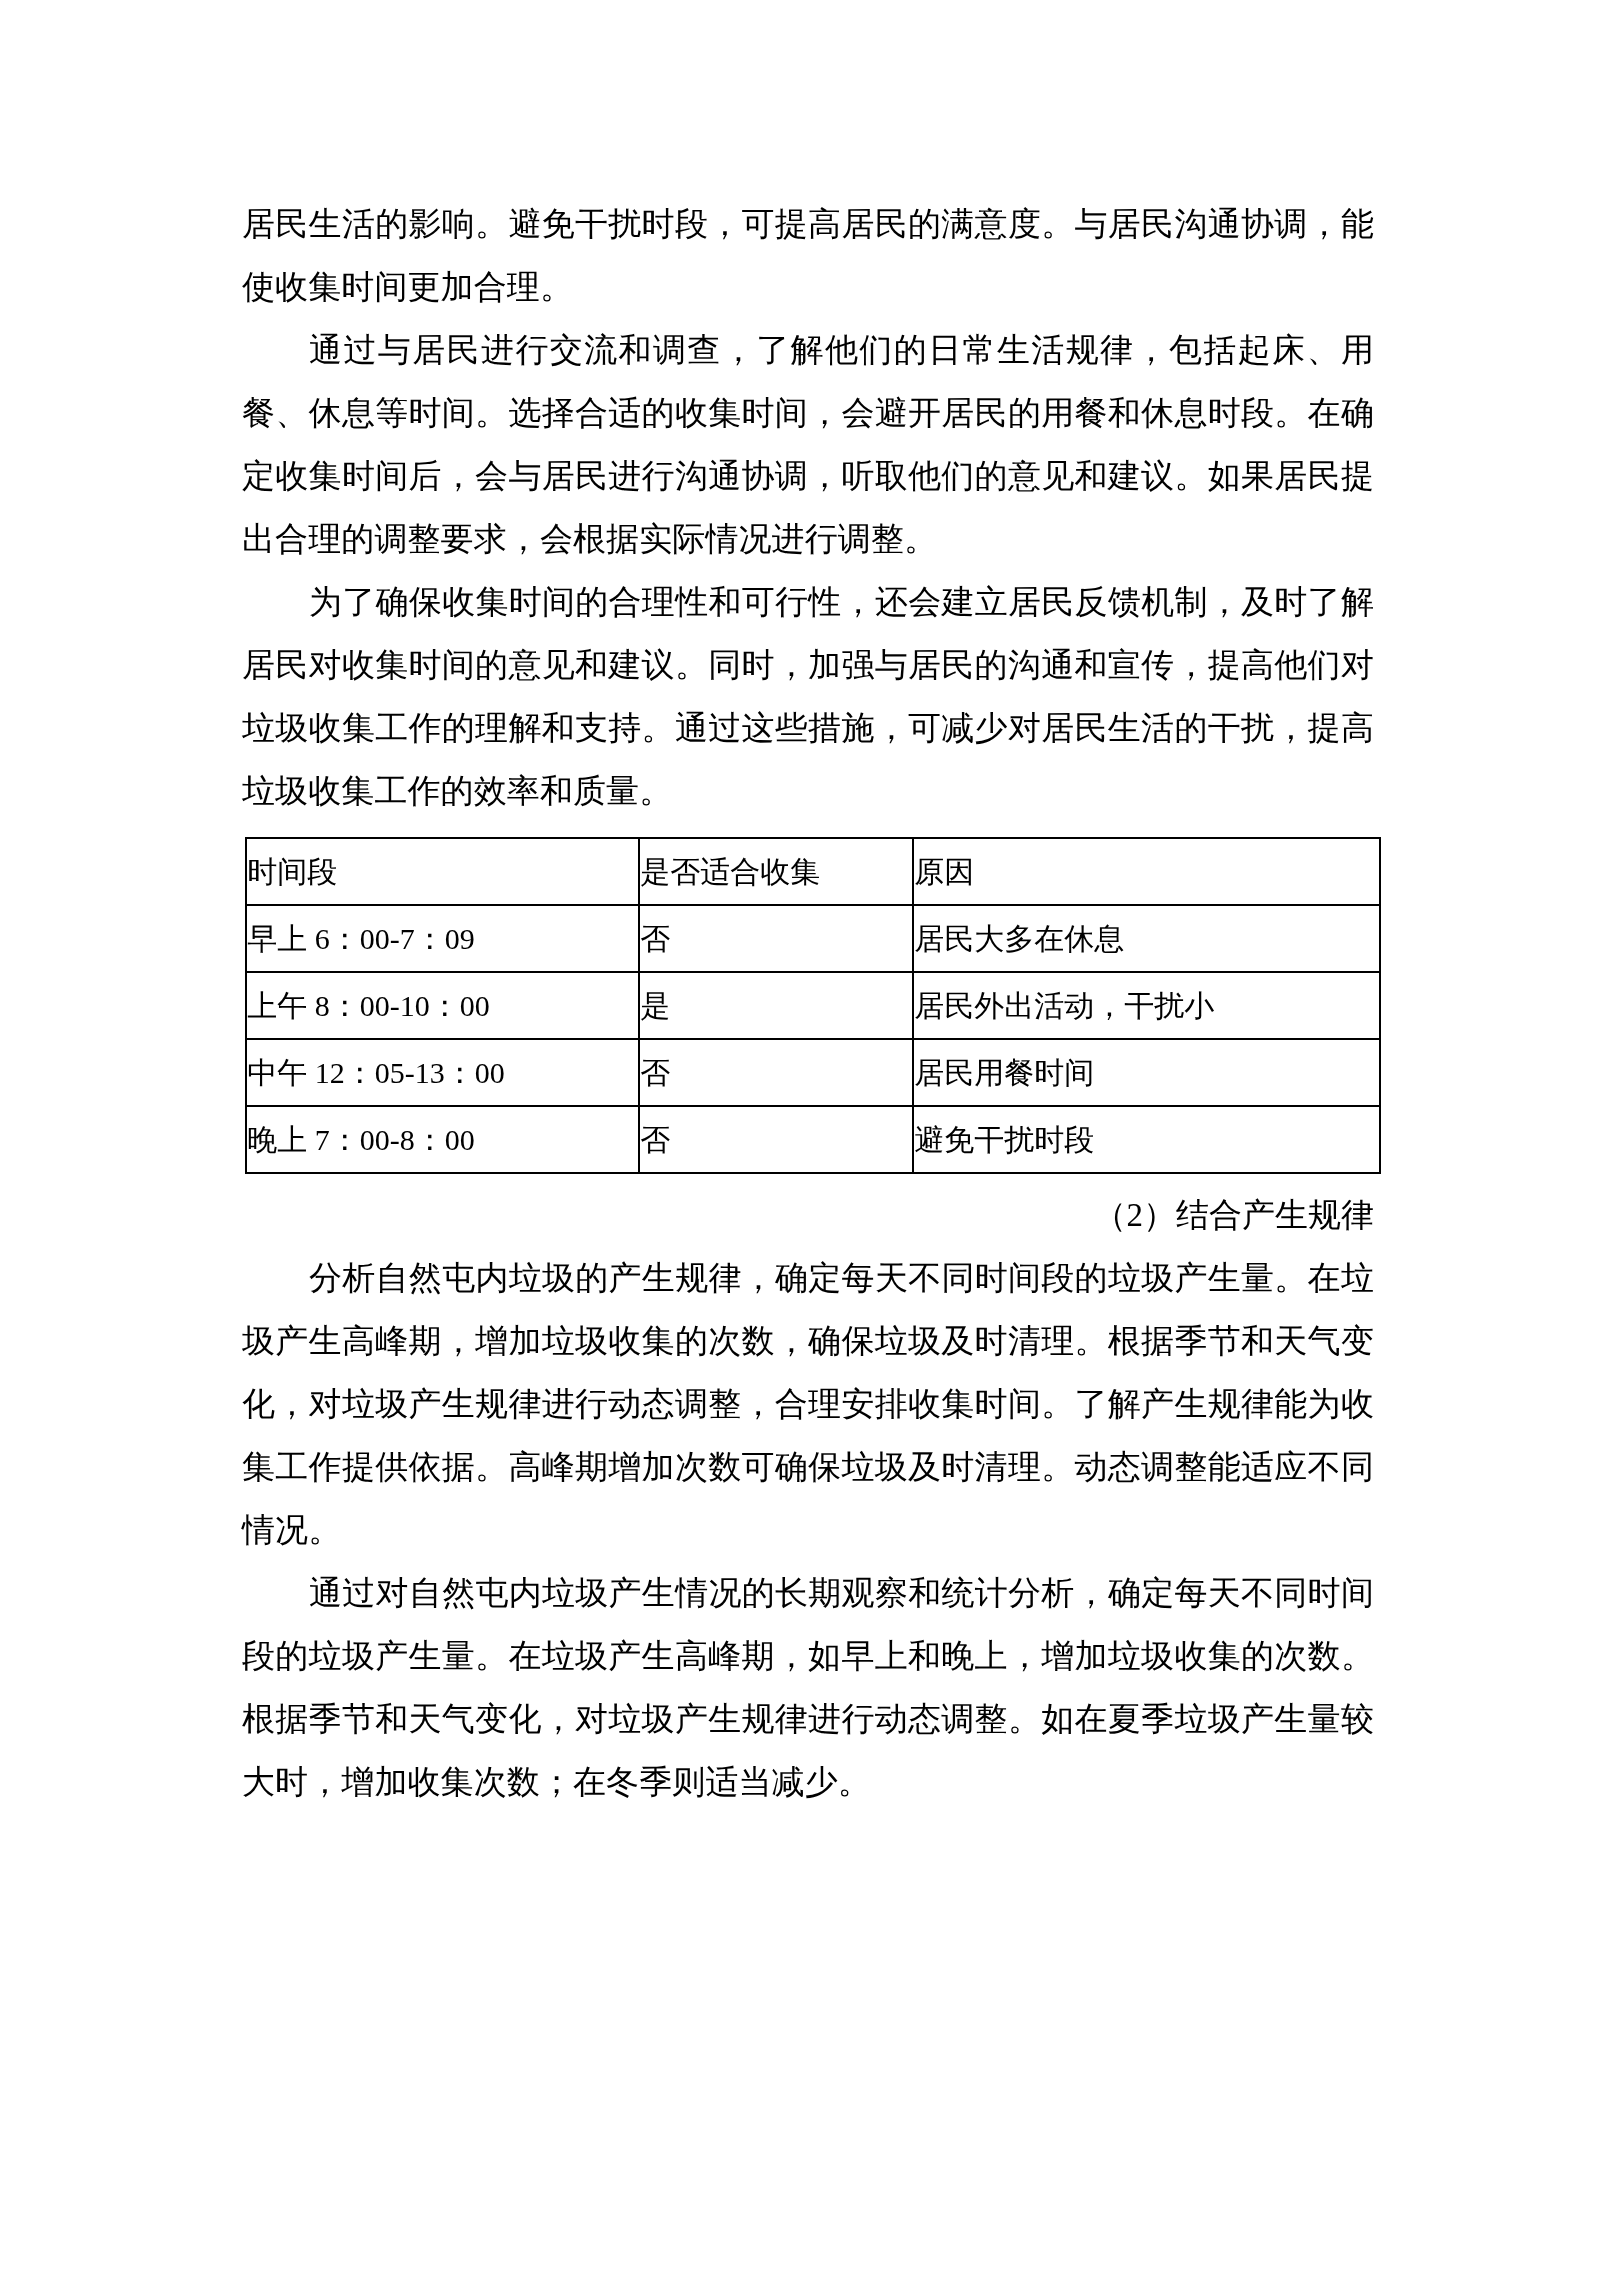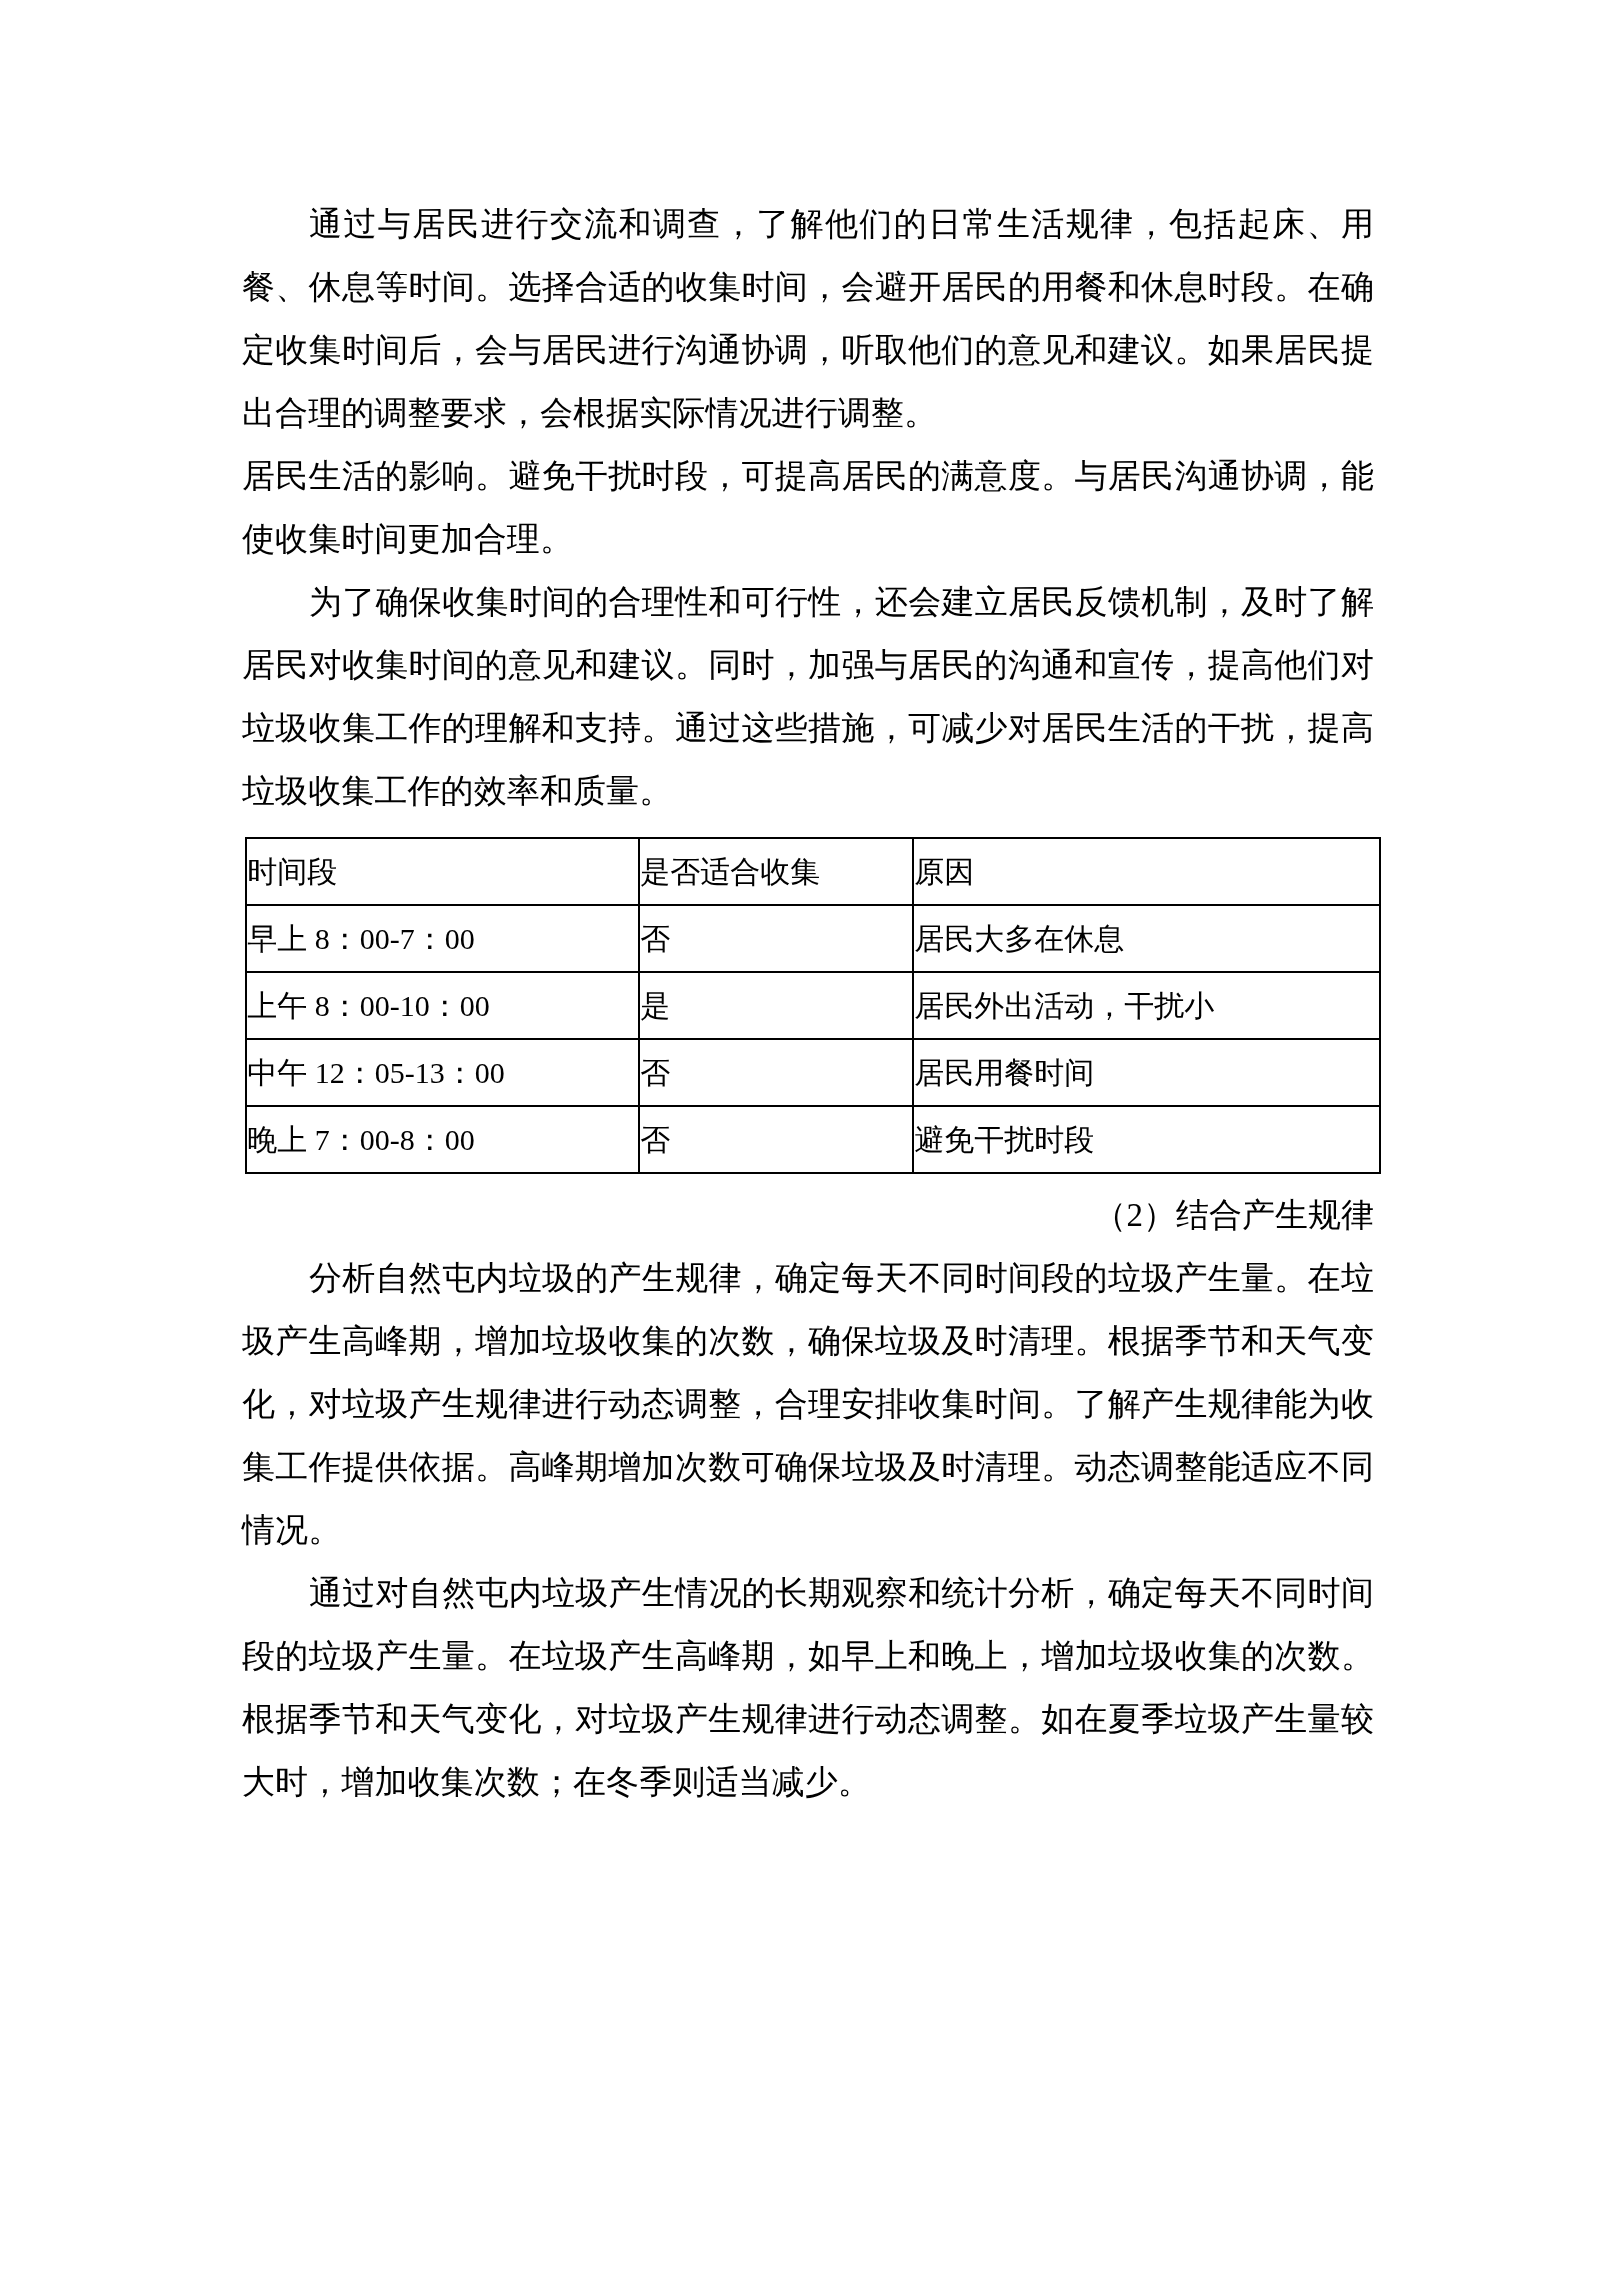--- a/index.html
+++ b/index.html
@@ -67,44 +67,44 @@
   table.data-table col.c2 { width: 274px; }
   table.data-table col.c3 { width: 467px; }
   .after-table { height: 9.2px; }
 </style>
 </head>
 <body>
 
 <div class="page">
   <div class="doc-body">
 
+    <p class="para">居民生活的影响。避免干扰时段，可提高居民的满意度。与居民沟通协调，能使收集时间更加合理。</p>
+
     <p class="para indent">通过与居民进行交流和调查，了解他们的日常生活规律，包括起床、用餐、休息等时间。选择合适的收集时间，会避开居民的用餐和休息时段。在确定收集时间后，会与居民进行沟通协调，听取他们的意见和建议。如果居民提出合理的调整要求，会根据实际情况进行调整。</p>
-
-    <p class="para">居民生活的影响。避免干扰时段，可提高居民的满意度。与居民沟通协调，能使收集时间更加合理。</p>
 
     <p class="para indent">为了确保收集时间的合理性和可行性，还会建立居民反馈机制，及时了解居民对收集时间的意见和建议。同时，加强与居民的沟通和宣传，提高他们对垃圾收集工作的理解和支持。通过这些措施，可减少对居民生活的干扰，提高垃圾收集工作的效率和质量。</p>
 
     <div class="gap-before-table"></div>
 
     <table class="data-table">
       <colgroup>
         <col class="c1">
           <col class="c2">
           <col class="c3">
       </colgroup>
       <thead>
         <tr>
           <th>时间段</th>
           <th>是否适合收集</th>
           <th>原因</th>
         </tr>
       </thead>
       <tbody>
         <tr>
-          <td>早上 8：00-7：00</td>
+          <td>早上 6：00-7：09</td>
           <td>否</td>
           <td>居民大多在休息</td>
         </tr>
         <tr>
           <td>上午 8：00-10：00</td>
           <td>是</td>
           <td>居民外出活动，干扰小</td>
         </tr>
         <tr>
           <td>中午 12：05-13：00</td>

